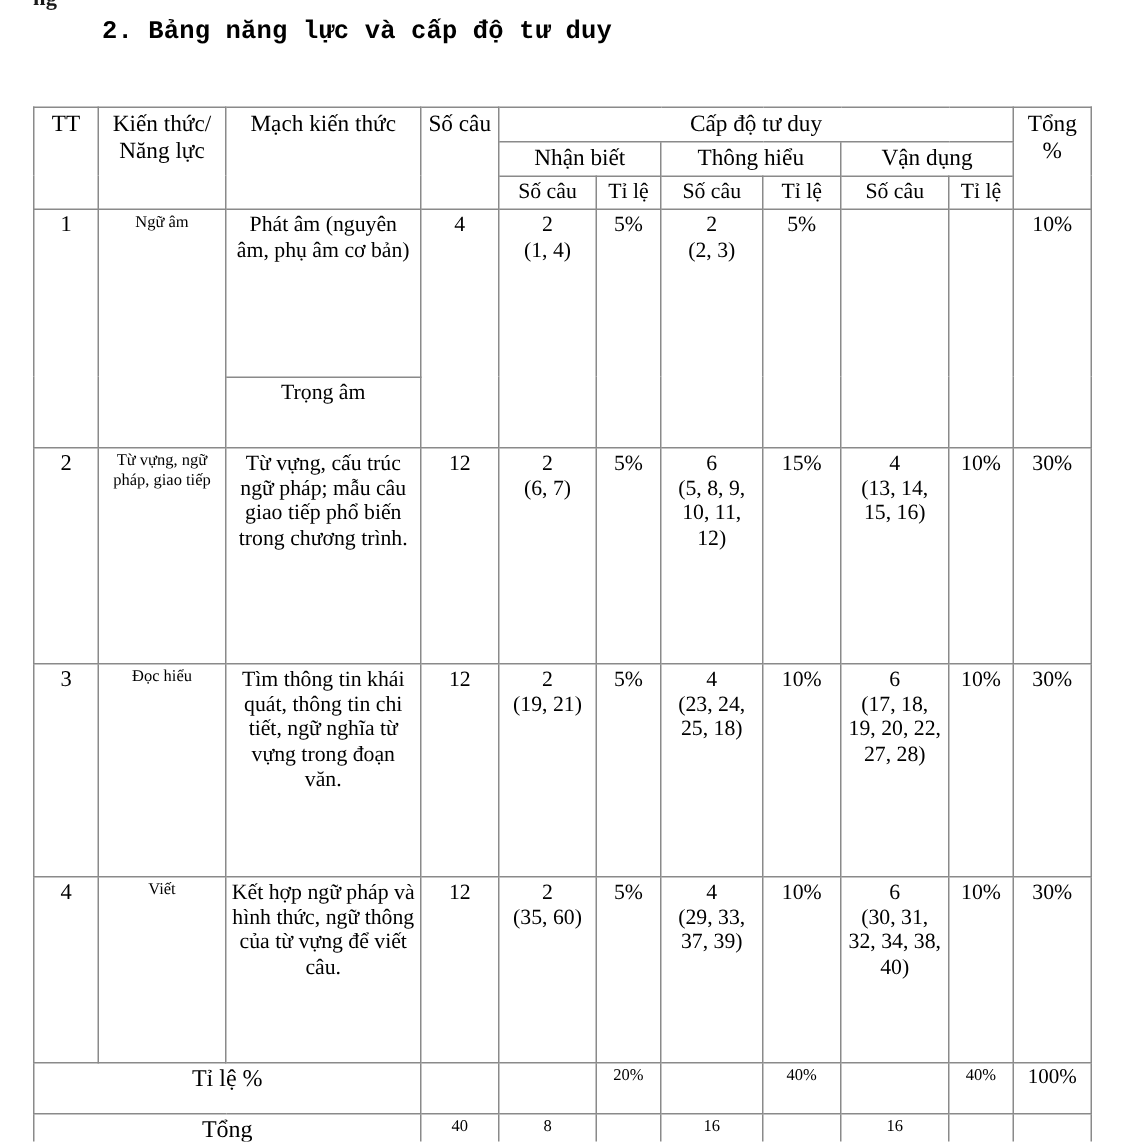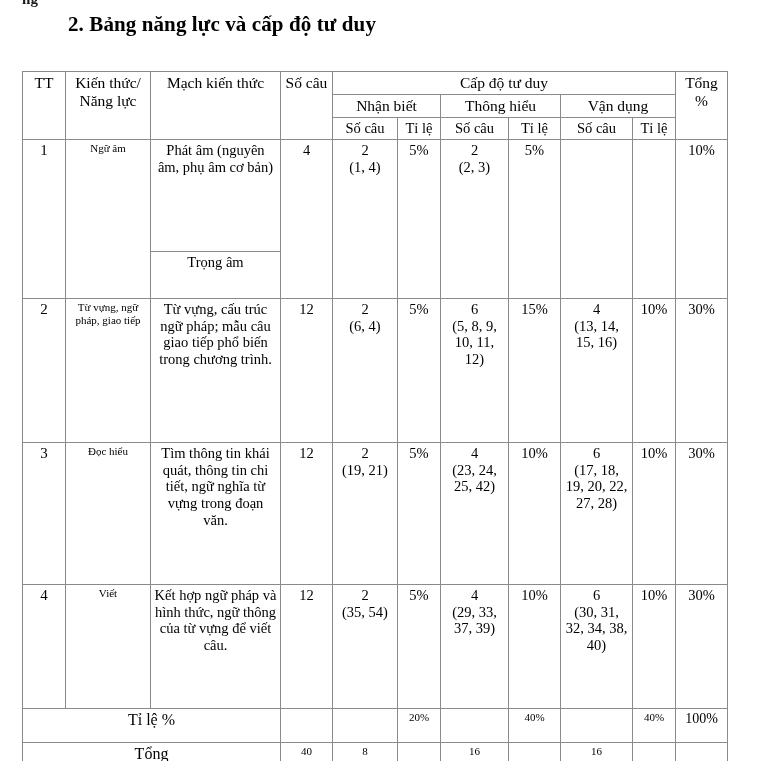--- a/index.html
+++ b/index.html
@@ -25,24 +25,25 @@
     font-weight: bold;
     color: #1a1a1a;
     letter-spacing: 0.2px;
     white-space: nowrap;
   }
 
   #heading {
     position: absolute;
     left: 68px;
     top: 12px;
-    font-size: 21px;
+    font-size: 17px;
     font-weight: bold;
     letter-spacing: 0.1px;
     white-space: nowrap;
+    font-family: Liberation Mono, monospace;
   }
 
   #table-wrap {
     position: absolute;
     left: 22px;
     top: 47px;
     width: 706px;
     margin-top: 24px;
   }
 
@@ -206,21 +207,21 @@
         <td class="mach" style="height:42px;">Trọng âm</td>
       </tr>
 
       <tr class="row-h2">
         <td class="idx">2</td>
         <td class="name">Từ vựng, ngữ pháp, giao tiếp</td>
         <td class="mach">Từ vựng, cấu trúc ngữ pháp; mẫu câu giao tiếp phổ biến trong chương trình.</td>
         <td class="num">12</td>
         <td class="num">
           <span>2</span><br>
-          <span>(6, 4)</span>
+          <span>(6, 7)</span>
         </td>
         <td class="num">5%</td>
         <td class="num">
           <span>6</span><br>
           <span>(5, 8, 9, 10, 11, 12)</span>
         </td>
         <td class="num">15%</td>
         <td class="num">
           <span>4</span><br>
           <span>(13, 14, 15, 16)</span>
@@ -234,39 +235,39 @@
         <td class="name">Đọc hiểu</td>
         <td class="mach">Tìm thông tin khái quát, thông tin chi tiết, ngữ nghĩa từ vựng trong đoạn văn.</td>
         <td class="num">12</td>
         <td class="num">
           <span>2</span><br>
           <span>(19, 21)</span>
         </td>
         <td class="num">5%</td>
         <td class="num">
           <span>4</span><br>
-          <span>(23, 24, 25, 42)</span>
+          <span>(23, 24, 25, 18)</span>
         </td>
         <td class="num">10%</td>
         <td class="num">
           <span>6</span><br>
           <span>(17, 18, 19, 20, 22, 27, 28)</span>
         </td>
         <td class="num">10%</td>
         <td class="tong">30%</td>
       </tr>
 
       <tr class="row-h4">
         <td class="idx">4</td>
         <td class="name">Viết</td>
         <td class="mach">Kết hợp ngữ pháp và hình thức, ngữ thông của từ vựng để viết câu.</td>
         <td class="num">12</td>
         <td class="num">
           <span>2</span><br>
-          <span>(35, 54)</span>
+          <span>(35, 60)</span>
         </td>
         <td class="num">5%</td>
         <td class="num">
           <span>4</span><br>
           <span>(29, 33, 37, 39)</span>
         </td>
         <td class="num">10%</td>
         <td class="num">
           <span>6</span><br>
           <span>(30, 31, 32, 34, 38, 40)</span>

